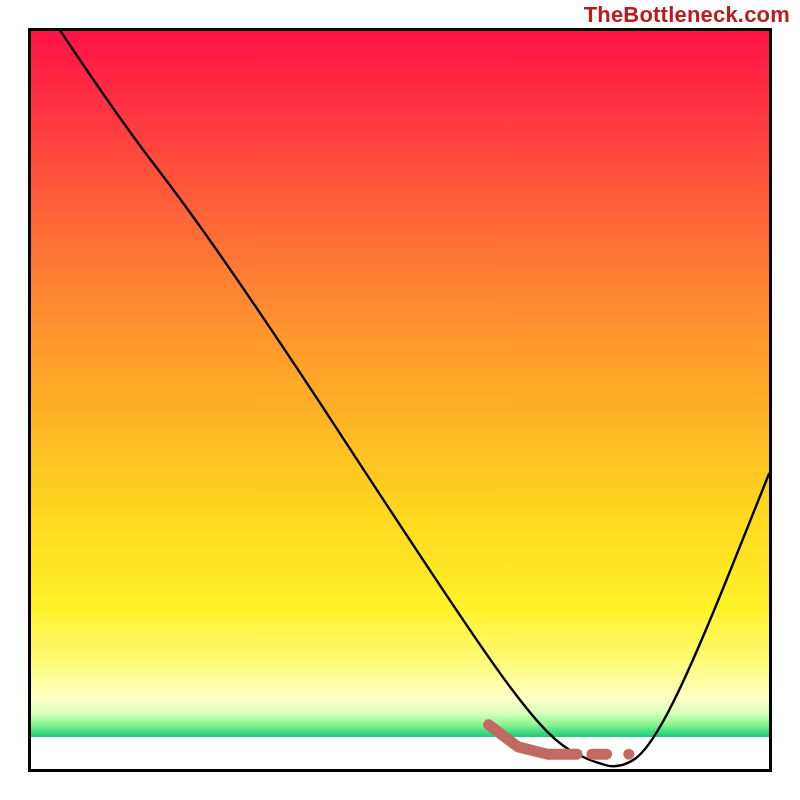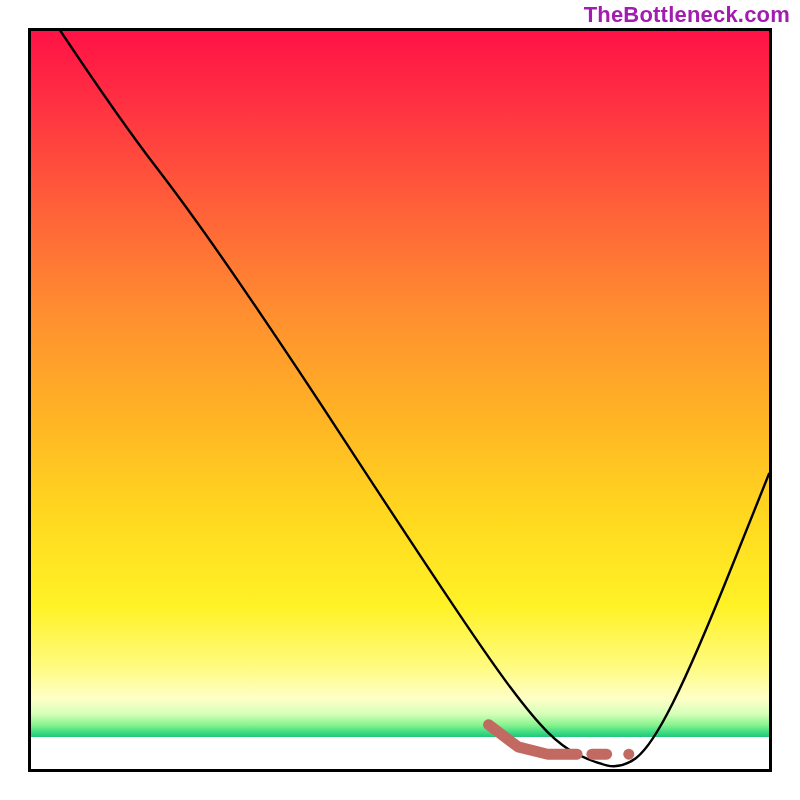--- a/index.html
+++ b/index.html
@@ -14,21 +14,21 @@
     position: relative;
     width: 800px;
     height: 800px;
   }
   .watermark {
     position: absolute;
     top: 2px;
     right: 10px;
     font-size: 22px;
     font-weight: 600;
-    color: #a21caf;
+    color: #b91c1c;
     letter-spacing: 0.2px;
   }
   .plot {
     position: absolute;
     left: 28px;
     top: 28px;
     width: 744px;
     height: 744px;
     box-sizing: border-box;
     border: 3px solid #000;

